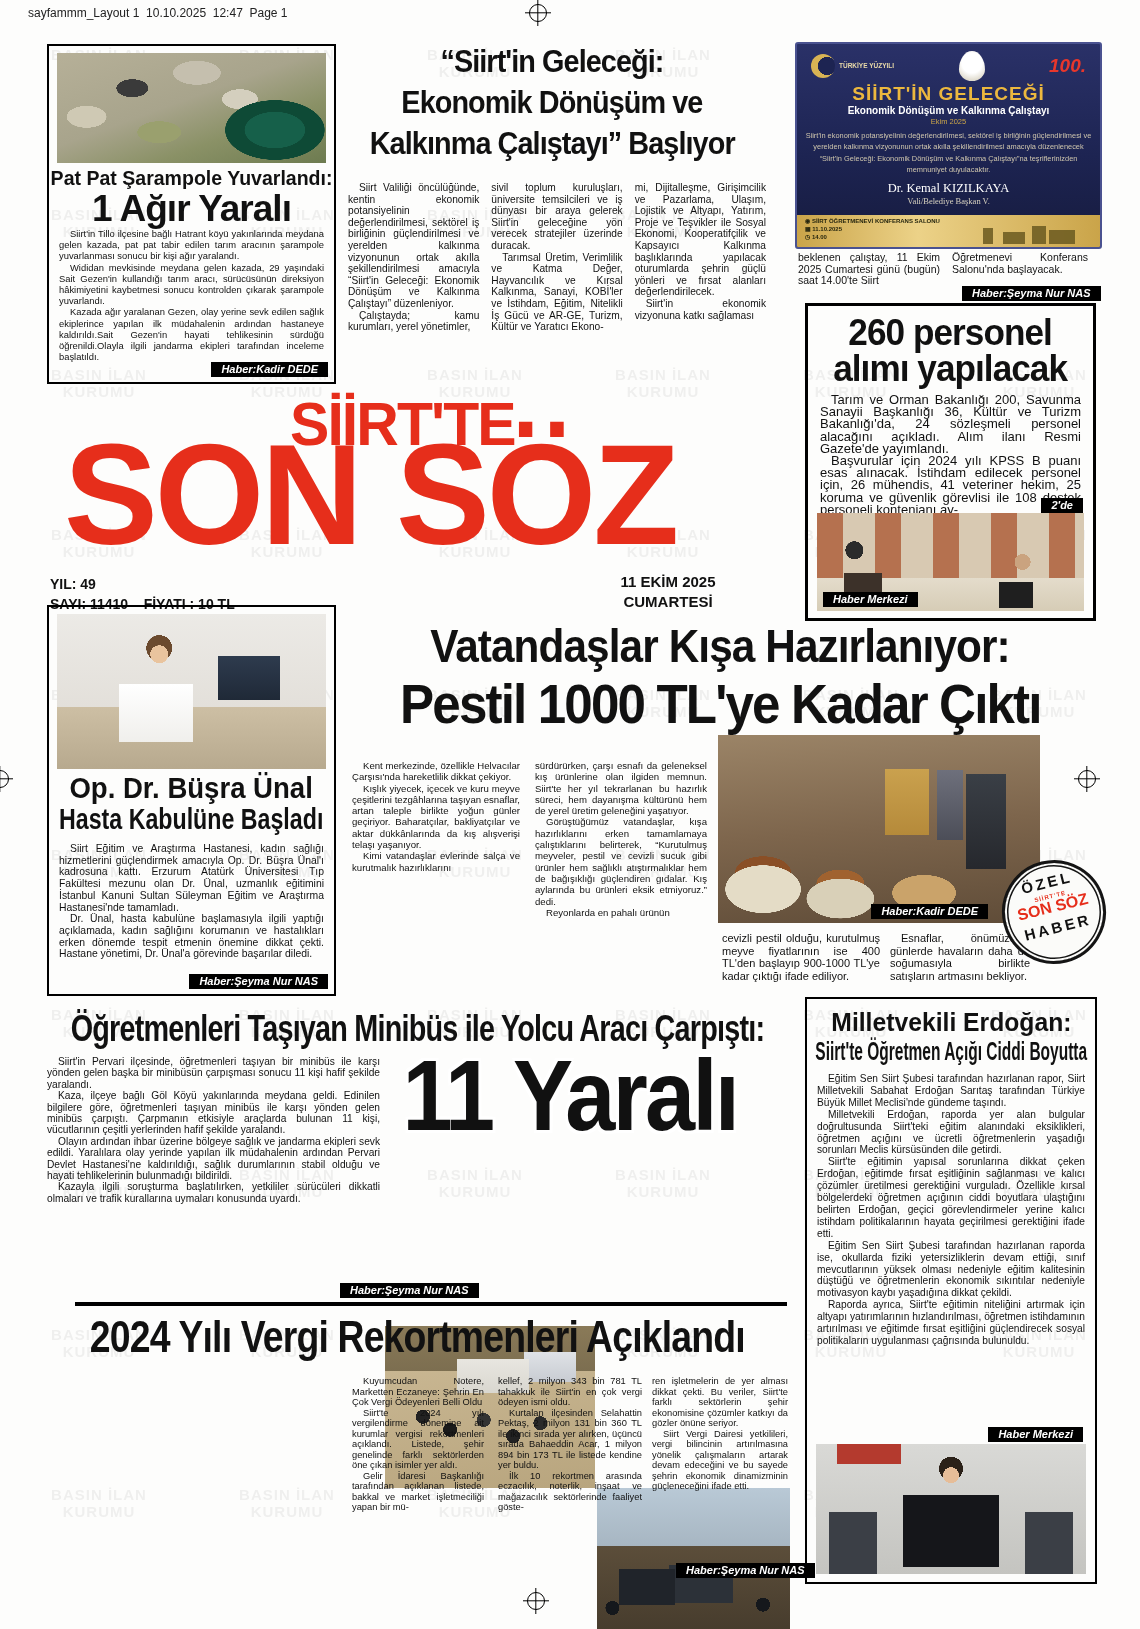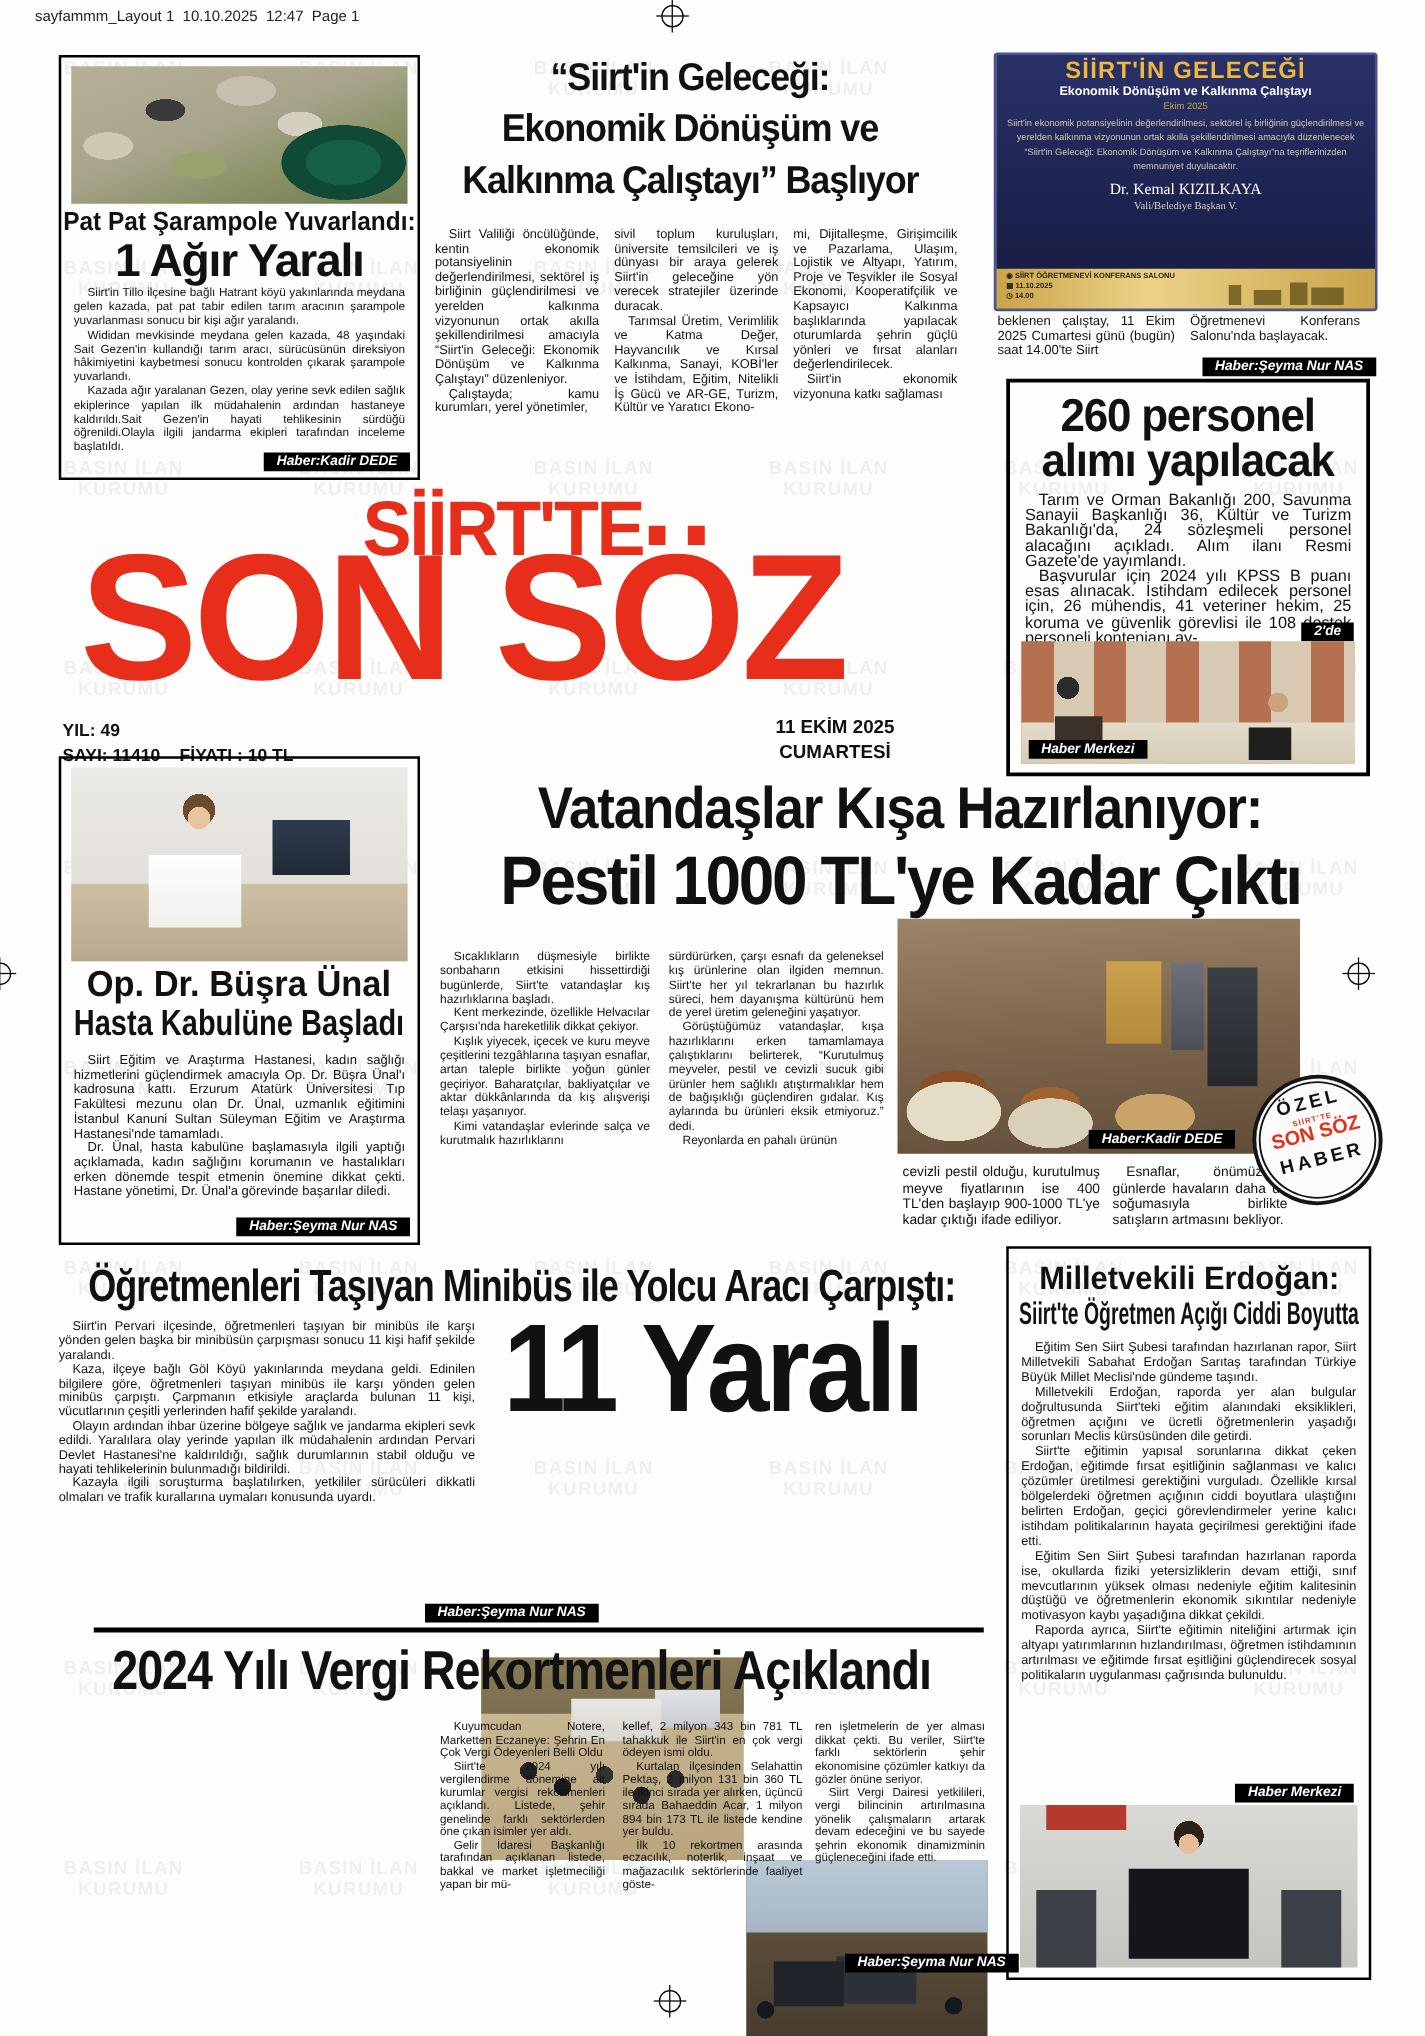--- a/index.html
+++ b/index.html
@@ -267,21 +267,21 @@
   <div class="z abox" style="left:47px;top:44px;width:285px;height:336px;">
     <div class="photo" id="photo-patpat" style="position:absolute;left:8px;top:7px;right:8px;height:110px;"></div>
     <div class="hl cx93" style="position:absolute;left:0;right:0;top:120px;font-size:21px;">
         <span>Pat Pat Şarampole Yuvarlandı:</span>
       </div>
     <div class="hl" style="position:absolute;left:0;right:0;top:142px;font-size:37px;letter-spacing:-1px;">
         <span>1 Ağır Yaralı</span>
       </div>
     <div class="body-text" style="position:absolute;left:10px;right:10px;top:182px;font-size:9.4px;line-height:11.2px;">
       <p>Siirt'in Tillo ilçesine bağlı Hatrant köyü yakınlarında meydana gelen kazada, pat pat tabir edilen tarım aracının şarampole yuvarlanması sonucu bir kişi ağır yaralandı.</p>
-      <p>Wididan mevkisinde meydana gelen kazada, 48 yaşındaki Sait Gezen'in kullandığı tarım aracı, sürücüsünün direksiyon hâkimiyetini kaybetmesi sonucu kontrolden çıkarak şarampole yuvarlandı.</p>
+      <p>Wididan mevkisinde meydana gelen kazada, 29 yaşındaki Sait Gezen'in kullandığı tarım aracı, sürücüsünün direksiyon hâkimiyetini kaybetmesi sonucu kontrolden çıkarak şarampole yuvarlandı.</p>
       <p>Kazada ağır yaralanan Gezen, olay yerine sevk edilen sağlık ekiplerince yapılan ilk müdahalenin ardından hastaneye kaldırıldı.Sait Gezen'in hayati tehlikesinin sürdüğü öğrenildi.Olayla ilgili jandarma ekipleri tarafından inceleme başlatıldı.</p>
     </div>
     <span class="badge" style="position:absolute;right:6px;bottom:5px;">Haber:Kadir DEDE</span>
   </div>
 
   <div class="z" style="left:338px;top:42px;width:428px;text-align:center;font-weight:bold;font-size:31px;line-height:1.32;letter-spacing:-1px;">
     <div class="hl cx93">
         <span>“Siirt'in Geleceği:</span>
       </div>
     <div class="hl cx93">
@@ -300,20 +300,28 @@
       <p class="noind">sivil toplum kuruluşları, üniversite temsilcileri ve iş dünyası bir araya gelerek Siirt'in geleceğine yön verecek stratejiler üzerinde duracak.</p>
       <p>Tarımsal Üretim, Verimlilik ve Katma Değer, Hayvancılık ve Kırsal Kalkınma, Sanayi, KOBİ'ler ve İstihdam, Eğitim, Nitelikli İş Gücü ve AR-GE, Turizm, Kültür ve Yaratıcı Ekono-</p>
     </div>
     <div class="body-text" style="width:133px;font-size:10.2px;line-height:11.6px;">
       <p class="noind">mi, Dijitalleşme, Girişimcilik ve Pazarlama, Ulaşım, Lojistik ve Altyapı, Yatırım, Proje ve Teşvikler ile Sosyal Ekonomi, Kooperatifçilik ve Kapsayıcı Kalkınma başlıklarında yapılacak oturumlarda şehrin güçlü yönleri ve fırsat alanları değerlendirilecek.</p>
       <p>Siirt'in ekonomik vizyonuna katkı sağlaması</p>
     </div>
   </div>
 
   <div class="z poster" style="left:795px;top:42px;width:303px;height:203px;">
+    <div class="poster-logos">
+      <div style="display:flex;align-items:center;gap:4px;">
+        <span class="tr-crescent"></span>
+        <span class="tr-label">TÜRKİYE YÜZYILI</span>
+      </div>
+      <span class="valilik-emblem"></span>
+      <span class="logo-100">100.</span>
+    </div>
     <div class="poster-title">SİİRT'İN GELECEĞİ</div>
     <div class="poster-subtitle">Ekonomik Dönüşüm ve Kalkınma Çalıştayı</div>
     <div class="poster-date">Ekim 2025</div>
     <div class="poster-body">Siirt'in ekonomik potansiyelinin değerlendirilmesi, sektörel iş birliğinin güçlendirilmesi ve yerelden kalkınma vizyonunun ortak akılla şekillendirilmesi amacıyla düzenlenecek “Siirt'in Geleceği: Ekonomik Dönüşüm ve Kalkınma Çalıştayı”na teşriflerinizden memnuniyet duyulacaktır.</div>
     <div class="poster-sign-name">Dr. Kemal KIZILKAYA</div>
     <div class="poster-sign-title">Vali/Belediye Başkan V.</div>
     <div class="poster-footer">
       <div class="fitem">◉ <span>SİİRT ÖĞRETMENEVİ KONFERANS SALONU</span></div>
       <div class="fitem">▦ <span>11.10.2025</span></div>
       <div class="fitem">◷ <span>14.00</span></div>
@@ -360,21 +368,20 @@
   </div>
 
   <div class="z hl cx90" style="left:340px;top:618px;width:760px;font-size:47px;letter-spacing:-1px;">
       <span>Vatandaşlar Kışa Hazırlanıyor:</span>
     </div>
   <div class="z hl cx93" style="left:335px;top:672px;width:770px;font-size:55px;letter-spacing:-2px;">
       <span>Pestil 1000 TL'ye Kadar Çıktı</span>
     </div>
 
   <div class="z body-text" style="left:352px;top:760px;width:168px;font-size:9.6px;line-height:11.3px;">
-    <p>Sıcaklıkların düşmesiyle birlikte sonbaharın etkisini hissettirdiği bugünlerde, Siirt'te vatandaşlar kış hazırlıklarına başladı.</p>
     <p>Kent merkezinde, özellikle Helvacılar Çarşısı'nda hareketlilik dikkat çekiyor.</p>
     <p>Kışlık yiyecek, içecek ve kuru meyve çeşitlerini tezgâhlarına taşıyan esnaflar, artan taleple birlikte yoğun günler geçiriyor. Baharatçılar, bakliyatçılar ve aktar dükkânlarında da kış alışverişi telaşı yaşanıyor.</p>
     <p>Kimi vatandaşlar evlerinde salça ve kurutmalık hazırlıklarını</p>
   </div>
   <div class="z body-text" style="left:535px;top:760px;width:172px;font-size:9.6px;line-height:11.3px;">
     <p class="noind">sürdürürken, çarşı esnafı da geleneksel kış ürünlerine olan ilgiden memnun. Siirt'te her yıl tekrarlanan bu hazırlık süreci, hem dayanışma kültürünü hem de yerel üretim geleneğini yaşatıyor.</p>
     <p>Görüştüğümüz vatandaşlar, kışa hazırlıklarını erken tamamlamaya çalıştıklarını belirterek, “Kurutulmuş meyveler, pestil ve cevizli sucuk gibi ürünler hem sağlıklı atıştırmalıklar hem de bağışıklığı güçlendiren gıdalar. Kış aylarında bu ürünleri eksik etmiyoruz.” dedi.</p>
     <p>Reyonlarda en pahalı ürünün</p>
   </div>
   <div class="photo z" id="photo-market" style="left:718px;top:735px;width:322px;height:188px;">

